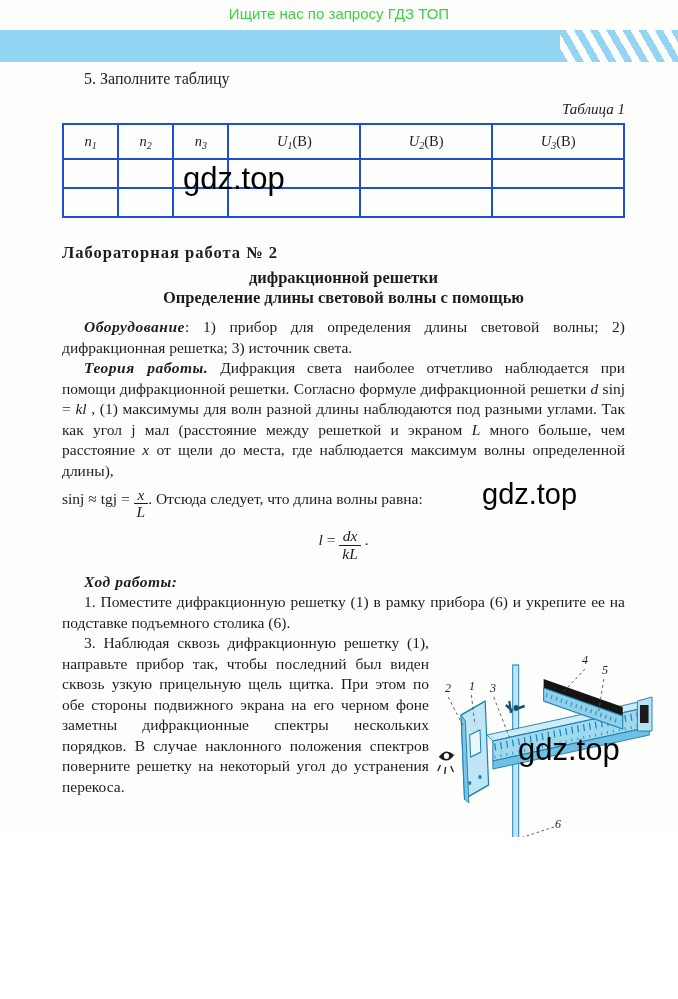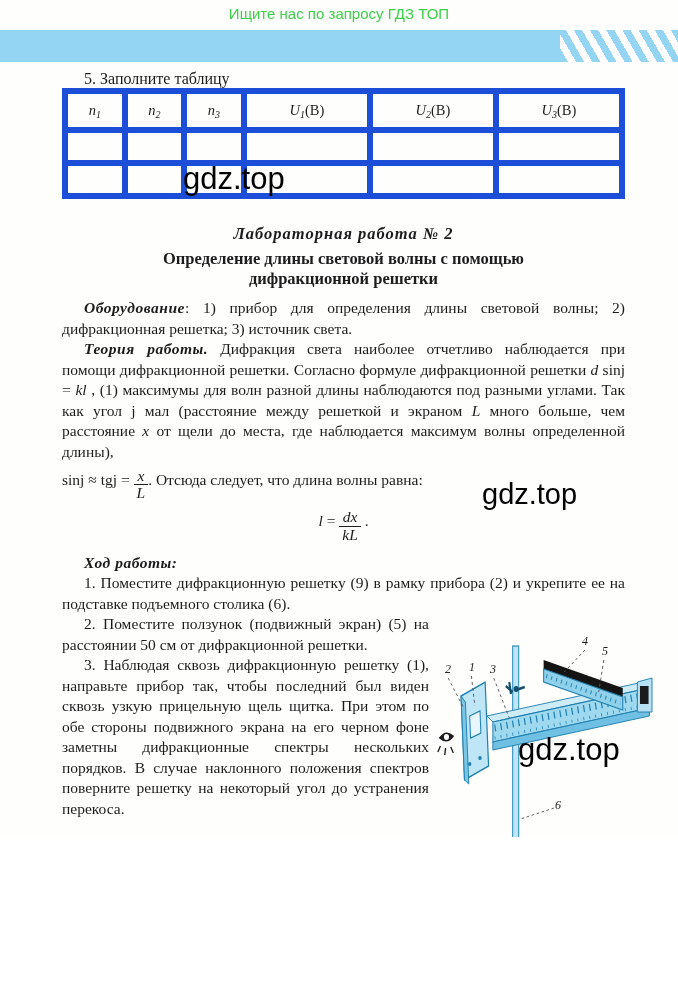--- a/index.html
+++ b/index.html
@@ -11,27 +11,27 @@
   .blue-bar{position:absolute;top:30px;left:0;width:678px;height:32px;background:#93d5f2;}
   .blue-bar .stripes{position:absolute;right:0;top:0;bottom:0;width:118px;
          background:repeating-linear-gradient(60deg,#93d5f2 0 7px,#ffffff 7px 14px);}
 
   .content{position:absolute;left:62px;top:70px;width:563px;}
 
   .task-line{font-size:16px;text-indent:22px;margin:0;}
   .tbl-caption{text-align:right;font-style:italic;font-size:15px;margin:13px 0 5px;}
 
   table.fill{width:100%;border-collapse:collapse;}
-  table.fill th,table.fill td{border:6px solid #1d4ed8;}
+  table.fill th,table.fill td{border:2px solid #1d4ed8;}
   table.fill th{height:31px;font-weight:normal;font-size:14.5px;font-style:italic;text-align:center;}
   table.fill td{height:25px;}
   .th-sub{font-size:10px;vertical-align:-3px;}
   .th-suffix{font-style:normal;}
 
-  .lab-title{text-align:center;font-size:16.5px;font-weight:bold;font-style:italic;margin:25px 0 5px;letter-spacing:1px;}
+  .lab-title{text-align:left;font-size:16.5px;font-weight:bold;margin:25px 0 5px;letter-spacing:1px;}
   .lab-subtitle{text-align:center;font-size:16.5px;font-weight:bold;margin:0;line-height:20px;}
 
   p.body{font-size:15.5px;line-height:20.5px;text-align:justify;text-indent:22px;margin:0;}
   .lead{font-weight:bold;font-style:italic;letter-spacing:0.5px;}
   .v{font-style:italic;}
 
   .sin-line{font-size:15.5px;line-height:32px;margin:2px 0 0;}
   .frac{display:inline-block;vertical-align:-0.85em;text-align:center;font-style:italic;line-height:1.05;}
   .frac .num{display:block;border-bottom:1px solid #1c1c1c;padding:0 3px;}
   .frac .den{display:block;padding:0 3px;}
@@ -63,20 +63,21 @@
 <div class="page">
 
   <div class="promo">Ищите нас по запросу ГДЗ ТОП</div>
   <div class="blue-bar">
     <div class="stripes"></div>
   </div>
 
   <div class="content">
 
     <p class="task-line">5. Заполните таблицу</p>
+    <div class="tbl-caption">Таблица 1</div>
 
     <table class="fill">
       <tbody>
           <tr>
         <th><span>n</span><span class="th-sub">1</span><span class="th-suffix"></span></th>
         <th><span>n</span><span class="th-sub">2</span><span class="th-suffix"></span></th>
         <th><span>n</span><span class="th-sub">3</span><span class="th-suffix"></span></th>
         <th><span>U</span><span class="th-sub">1</span><span class="th-suffix">(В)</span></th>
         <th><span>U</span><span class="th-sub">2</span><span class="th-suffix">(В)</span></th>
         <th><span>U</span><span class="th-sub">3</span><span class="th-suffix">(В)</span></th>
@@ -95,35 +96,35 @@
             <td></td>
             <td></td>
             <td></td>
             <td></td>
       </tr>
     </tbody>
       </table>
 
     <h2 class="lab-title">Лабораторная работа № 2</h2>
     <div class="lab-subtitle">
+      <div>дифракционной решетки</div>
       <div>Определение длины световой волны с помощью</div>
-      <div>дифракционной решетки</div>
     </div>
 
     <p class="body" style="margin-top:9px;"><span class="lead">Оборудование</span><span>: 1) прибор для определения  длины световой волны; 2) дифракционная  решетка; 3) источник  света.</span></p>
 
     <p class="body"><span class="lead">Теория работы.</span><span> Дифракция света наиболее отчетливо наблюдается при помощи дифракционной решетки. Согласно формуле дифракционной решетки </span><span class="v">d</span><span> sinj = </span><span class="v">kl</span><span> , </span><span>(1) максимумы для волн разной длины наблюдаются  под разными углами. Так как угол </span><span>j</span><span>  мал (расстояние между  решеткой и экраном  </span><span class="v">L</span><span> много больше, чем расстояние </span><span class="v">x</span><span> от щели до  места,  где  наблюдается  максимум   волны  определенной   длины),</span></p>
 
     <p class="sin-line"><span>sinj  ≈ tgj  = </span><span class="frac"><span class="num">x</span><span class="den">L</span></span><span>. Отсюда следует, что длина волны равна:</span></p>
 
     <div class="formula-center"><span class="v">l</span><span> = </span><span class="frac"><span class="num">dx</span><span class="den">kL</span></span><span> .</span></div>
 
     <div class="proc">
       <p class="body proc-head"><span class="lead">Ход работы:</span></p>
-      <p class="body">1. Поместите дифракционную решетку (9) в рамку прибора (2) и укрепите  ее на подставке подъемного столика (6).</p>
+      <p class="body">1. Поместите дифракционную решетку (1) в рамку прибора (6) и укрепите  ее на подставке подъемного столика (6).</p>
 
       <div class="fig">
         <svg width="215" height="298" viewBox="0 0 250 298" preserveAspectRatio="none">
 
           <rect x="88" y="30" width="7" height="212" fill="#bfe6f6" stroke="#2a8ab8" stroke-width="1.2"></rect>
 
           <polygon points="41,262 143,236 192,255 91,283" fill="#a6ddf1" stroke="#1f7fae" stroke-width="1.2" stroke-dasharray="3 2"></polygon>
           <polygon points="41,262 91,283 91,293 41,272" fill="#7cc6e5" stroke="#1f7fae" stroke-width="1.2"></polygon>
           <polygon points="91,283 192,255 192,265 91,293" fill="#8ed0ea" stroke="#1f7fae" stroke-width="1.2"></polygon>
           <circle cx="56" cy="281" r="5" fill="#7cc6e5" stroke="#1f7fae"></circle>
@@ -166,21 +167,20 @@
         </svg>
         <span class="fig-label" style="left:8px;top:46px;">2</span>
         <span class="fig-label" style="left:32px;top:44px;">1</span>
         <span class="fig-label" style="left:53px;top:46px;">3</span>
         <span class="fig-label" style="left:145px;top:18px;">4</span>
         <span class="fig-label" style="left:165px;top:28px;">5</span>
         <span class="fig-label" style="left:118px;top:182px;">6</span>
         <div class="fig-caption">Рис. 2</div>
       </div>
 
-      <p class="body">2. Поместите  ползунок  (подвижный экран) (5) на расстоянии 50 см от дифракционной  решетки.</p>
       <p class="body">3. Наблюдая  сквозь  дифракционную решетку (1), направьте прибор  так, чтобы последний  был  виден  сквозь  узкую прицельную  щель щитка. При этом по обе стороны подвижного  экрана  на его черном фоне  заметны дифракционные спектры нескольких   порядков. В случае наклонного положения  спектров  поверните решетку  на некоторый  угол до устранения  перекоса.</p>
       <div class="clearfix"></div>
     </div>
   </div>
 
   <span class="wm wm-table">gdz.top</span>
   <span class="wm wm-formula">gdz.top</span>
   <span class="wm wm-figure">gdz.top</span>
   <span class="wm wm-bottom">gdz.top</span>
 

